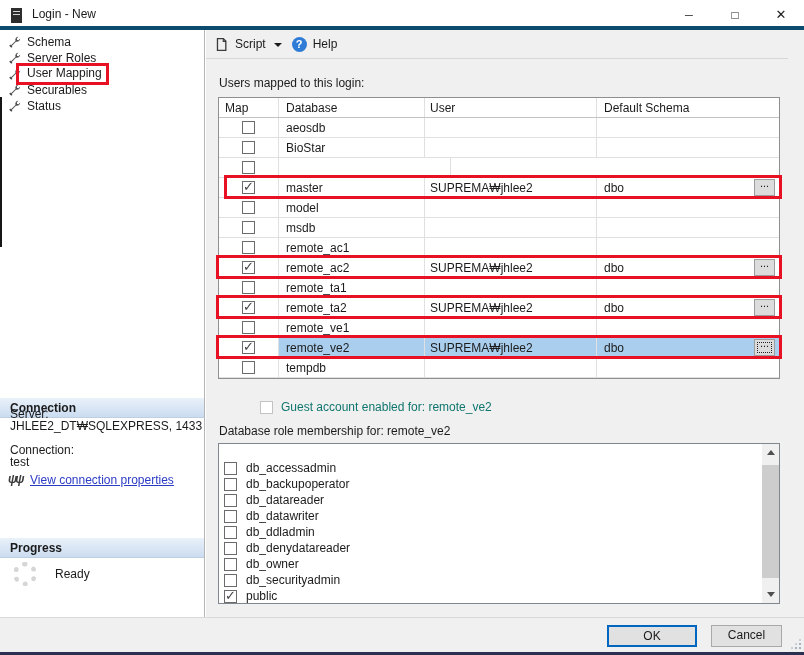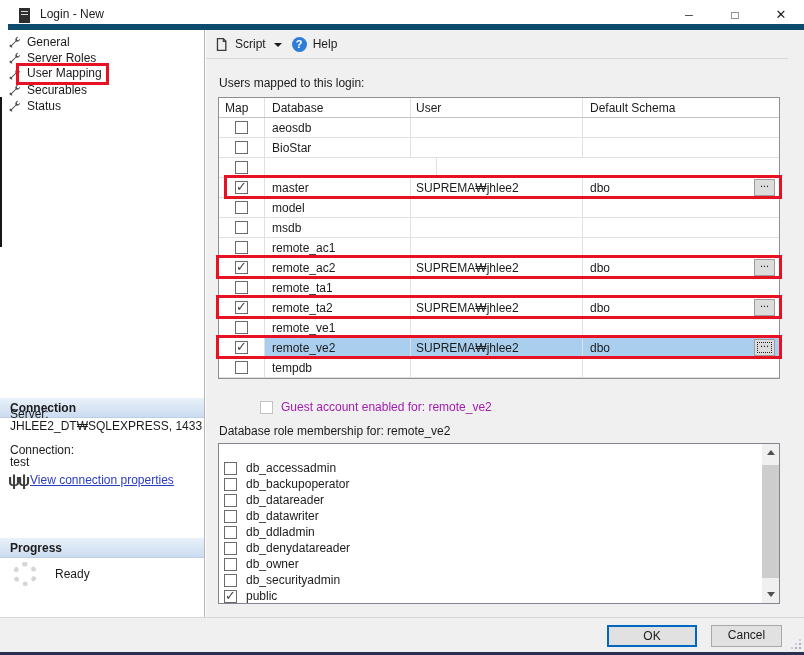--- a/index.html
+++ b/index.html
@@ -1,74 +1,74 @@
 <!DOCTYPE html>
 <html><head>
 <meta charset="utf-8">
 <style>
   * { margin:0; padding:0; box-sizing:border-box; }
   body { background:#cfcfcf; font-family:"Liberation Sans", sans-serif; font-size:12px; color:#1b1b1b; }
   .window { position:relative; width:804px; height:655px; background:#fff; overflow:hidden; }
 
   
-  .titlebar { position:absolute; left:8px; top:0; right:0; height:30px; background:#fff; border-bottom:6px solid #0c4a6e; }
+  .titlebar { position:absolute; left:0; top:0; right:0; height:30px; background:#fff; border-bottom:4px solid #0c4a6e; }
   .title-icon { position:absolute; left:11px; top:8px; width:11px; height:15px; background:#2d2d2d; }
   .title-icon::before { content:""; position:absolute; left:2px; top:3px; width:7px; height:1px; background:#d8d8d8; box-shadow:0 3px 0 #d8d8d8; }
   .title-text { position:absolute; left:32px; top:7px; font-size:12px; }
   .tb-btn { position:absolute; top:0; width:46px; height:29px; display:flex; align-items:center; justify-content:center; color:#1a1a1a; cursor:default; }
   .btn-min { right:92px; font-size:11px; } .btn-max { right:46px; font-size:12px; } .btn-close { right:0; font-size:13px; }
 
   
   .left-panel { position:absolute; left:0; top:30px; width:205px; height:587px; background:#fff; border-right:1px solid #b5b5b5; }
   .panel-header { height:20px; background:linear-gradient(#e9f1fa, #cbdcf0); border-bottom:1px solid #bfcfe2; font-weight:bold; padding:3px 0 0 10px; }
   .page-list { padding-top:4px; }
   .page-item { height:16px; display:flex; align-items:center; padding-left:8px; position:relative; }
   .wrench-icon { width:13px; height:13px; margin-right:6px; flex:none; }
   .page-label { line-height:13px; white-space:nowrap; }
   .page-label.annotated { position:relative; z-index:4; border:3px solid #e81123; padding:1px 4px 2px 8px; margin-left:-11px; }
   .conn-header { position:absolute; left:0; right:0; top:368px; }
   .prog-header { position:absolute; left:0; right:0; top:508px; }
   .lp-text { position:absolute; left:10px; white-space:nowrap; }
   .link-label { position:absolute; left:30px; top:443px; color:#2b3cc4; text-decoration:underline; white-space:nowrap; cursor:pointer; }
-  .conn-icon { position:absolute; left:8px; top:442px; color:#3d3d3d; font-size:16px; letter-spacing:-2px; font-weight:bold; }
+  .conn-icon { position:absolute; left:8px; top:442px; color:#3d3d3d; font-size:12px; letter-spacing:-2px; font-weight:bold;font-style:italic; }
   .spinner { position:absolute; left:13px; top:532px; width:24px; height:24px; border:5px dotted #d6d6d6; border-radius:50%; }
   .ready-text { position:absolute; left:55px; top:537px; }
 
   
   .right-panel { position:absolute; left:206px; top:30px; width:598px; height:587px; background:#f0f0f0; }
   .toolbar { position:absolute; left:0; right:16px; top:0; height:29px; border-bottom:1px solid #d7d7d7; display:flex; align-items:center; padding-left:8px; }
   .script-icon { width:15px; height:15px; margin-right:6px; }
   .caret-down-icon { width:0; height:0; border:4px solid transparent; border-top:4px solid #1b1b1b; margin:5px 10px 0 8px; }
   .help-icon { width:15px; height:15px; border-radius:50%; background:#2f7cd6; color:#fff; font-weight:bold; font-size:11px; display:flex; align-items:center; justify-content:center; margin-right:6px; }
   .users-label { position:absolute; left:13px; top:46px; }
 
   
   .grid { position:absolute; left:12px; top:67px; width:562px; background:#fff; border:1px solid #8f8f8f; }
   .g-header { display:flex; height:20px; border-bottom:1px solid #c3c3c3; background:#fff; }
   .g-row { display:flex; height:20px; border-bottom:1px solid #e0e0e0; position:relative; background:#fff; }
   .cell { border-right:1px solid #e0e0e0; display:flex; align-items:center; overflow:hidden; height:100%; }
-  .c0 { width:46px; justify-content:center; flex:none;text-align:center; }
+  .c0 { width:60px; justify-content:center; flex:none;text-align:center; }
   .g-header .c0 { justify-content:flex-start; padding-left:6px; }
   .c1 { width:146px; padding-left:7px; flex:none; }
   .c2 { width:172px; padding-left:5px; flex:none; }
   .c3 { flex:1; padding-left:7px; border-right:none; position:relative; }
   .g-row.selected .cell { background:#a9ceee; }
   .g-row.selected .c0 { background:#fff; }
   .g-row.hl::after { content:""; position:absolute; left:-3px; right:-3px; top:-3px; bottom:-2px; border:3px solid #e81123; z-index:6; pointer-events:none; }
   .g-row.hl-inset::after { left:5px; }
 
   .cb { width:13px; height:13px; border:1px solid #6b6b6b; background:#fff; position:relative; flex:none; }
   .cb.checked::after { content:"✓"; position:absolute; left:0; top:-3px; font-size:13px; color:#424242; }
   .cb.disabled { border-color:#c3c3c3; }
   .cb-sm { width:13px; height:13px; }
 
   .btn-ellipsis { position:absolute; right:4px; top:1px; width:21px; height:17px; background:#dcdcdc; border:1px solid #9d9d9d; font-size:11px; line-height:7px; text-align:center; color:#1b1b1b; cursor:default; }
   .g-row.selected .btn-ellipsis { outline:1px dotted #222; outline-offset:-4px; }
 
-  .guest-row { position:absolute; left:14px; top:370px; display:flex; align-items:center; gap:8px; color:#a21caf;padding-left:40px; }
+  .guest-row { position:absolute; left:14px; top:370px; display:flex; align-items:center; gap:8px; color:#0f766e;padding-left:40px; }
   .role-label { position:absolute; left:13px; top:394px; }
   .role-list { position:absolute; left:12px; top:413px; width:562px; height:161px; background:#fff; border:1px solid #82878f; overflow:hidden; }
   .role-items { padding-top:16px; }
   .role-item { height:16px; display:flex; align-items:center; gap:9px; padding-left:5px; }
   .role-scrollbar { position:absolute; right:0; top:0; width:17px; height:100%; background:#f0f0f0; }
   .sb-arrow { position:absolute; left:0; width:17px; height:17px; display:flex; align-items:center; justify-content:center; }
   .sb-up { top:0; } .sb-down { bottom:0; }
   .tri-up { width:0; height:0; border:4px solid transparent; border-bottom:5px solid #505050; margin-bottom:4px; }
   .tri-down { width:0; height:0; border:4px solid transparent; border-top:5px solid #505050; margin-top:4px; }
   .sb-thumb { position:absolute; left:0; top:21px; width:17px; height:113px; background:#cdcdcd; }
@@ -102,21 +102,21 @@
         <span>✕</span>
       </div>
   </div>
 
   <div class="left-panel">
     <div class="page-list">
         <div class="page-item">
     <svg class="wrench-icon" viewBox="0 0 16 16">
             <path fill="#4a4a4a" d="M15 3.2a3.8 3.8 0 0 1-5 3.6L4.6 12.2l.9.9-1.4 1.4-2.6-2.6 1.4-1.4.9.9 5.4-5.4A3.8 3.8 0 0 1 12.8 1l-2 2 .4 1.8 1.8.4 2-2z"></path>
           </svg>
-    <span class="page-label">General</span>
+    <span class="page-label">Schema</span>
   </div>
         <div class="page-item">
     <svg class="wrench-icon" viewBox="0 0 16 16">
             <path fill="#4a4a4a" d="M15 3.2a3.8 3.8 0 0 1-5 3.6L4.6 12.2l.9.9-1.4 1.4-2.6-2.6 1.4-1.4.9.9 5.4-5.4A3.8 3.8 0 0 1 12.8 1l-2 2 .4 1.8 1.8.4 2-2z"></path>
           </svg>
     <span class="page-label">Server Roles</span>
   </div>
         <div class="page-item">
     <svg class="wrench-icon" viewBox="0 0 16 16">
             <path fill="#4a4a4a" d="M15 3.2a3.8 3.8 0 0 1-5 3.6L4.6 12.2l.9.9-1.4 1.4-2.6-2.6 1.4-1.4.9.9 5.4-5.4A3.8 3.8 0 0 1 12.8 1l-2 2 .4 1.8 1.8.4 2-2z"></path>

